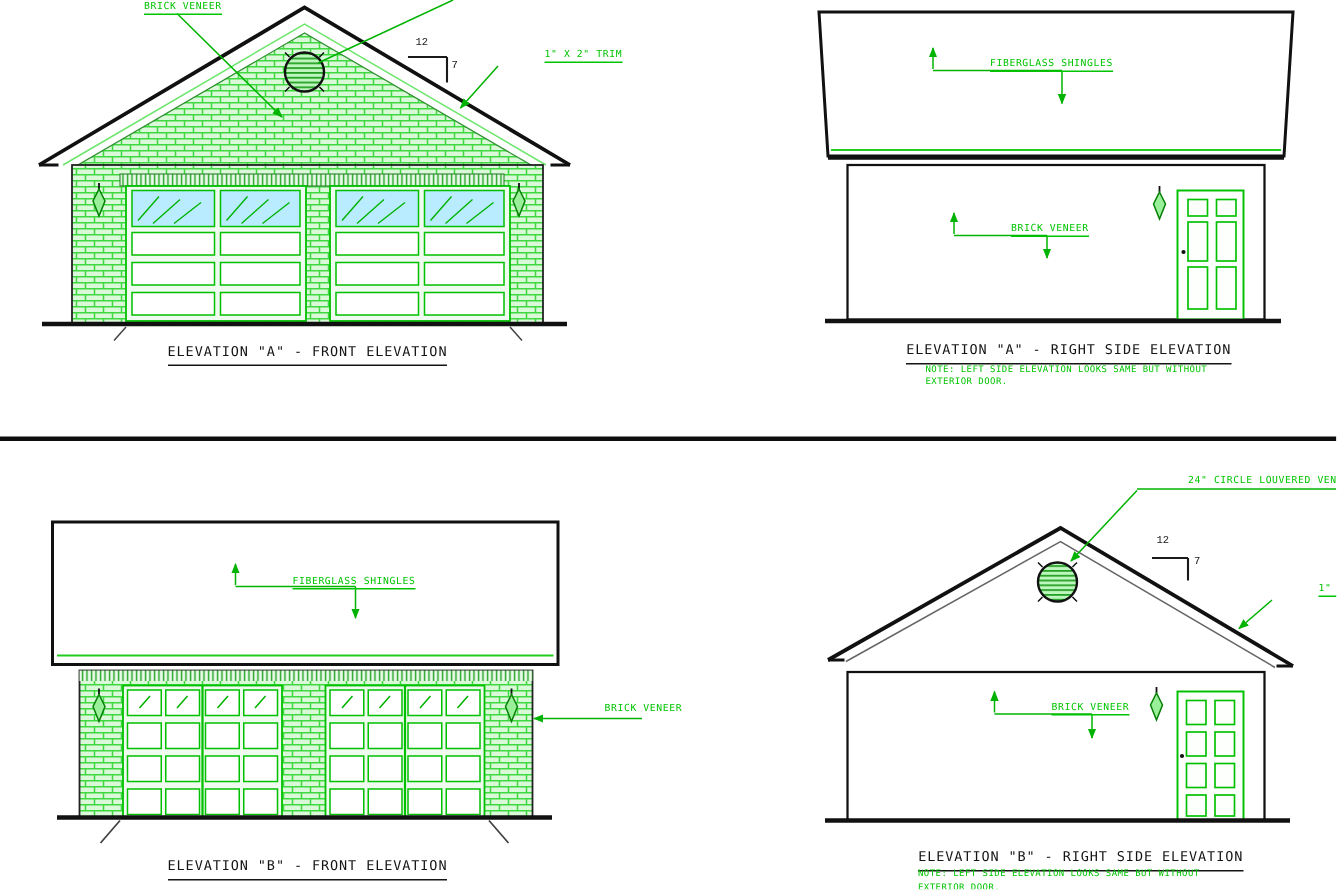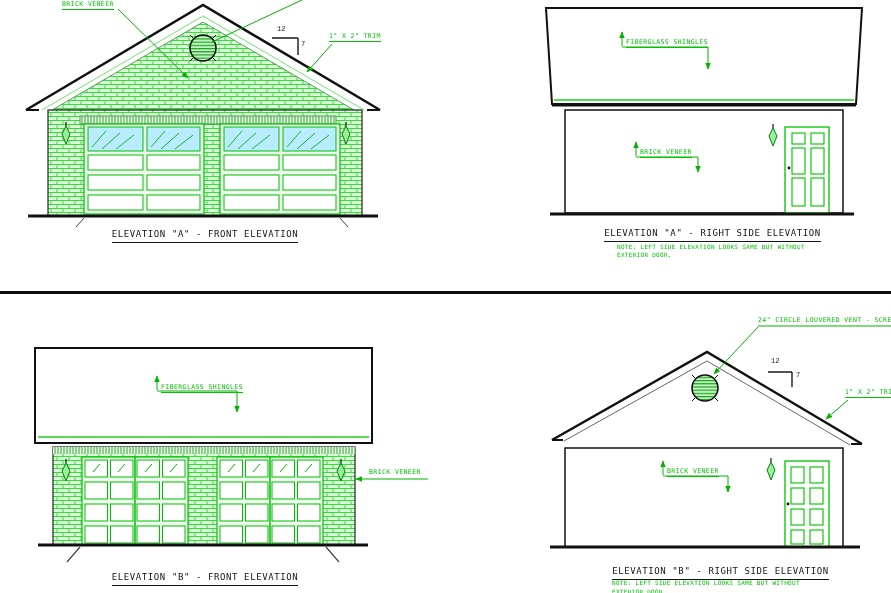--- a/index.html
+++ b/index.html
@@ -1,19 +1,19 @@
 <!DOCTYPE html>
 <html><head>
 <meta charset="utf-8">
 <style>
   html,body{margin:0;padding:0;background:#fff;}
   .canvas{position:relative;width:891px;height:593px;background:#ffffff;overflow:hidden;
           font-family:"DejaVu Sans Mono", monospace;}
   .canvas svg{position:absolute;}
-  .lbl{position:absolute;color:#00c400;font-size:6.5px;letter-spacing:.4px;white-space:nowrap;line-height:1;}
+  .lbl{position:absolute;color:#00c400;font-size:6.5px;letter-spacing:.4px;white-space:nowrap;line-height:1;margin-left:34px;}
   .lblu{border-bottom:1px solid #00c400;padding-bottom:1px;}
   .pitch{position:absolute;color:#1a1a1a;font-size:7px;white-space:nowrap;line-height:1;font-family:Liberation Mono, monospace;}
   .titlebox{position:absolute;text-align:center;}
   .title{display:inline-block;color:#141414;font-size:9px;letter-spacing:.6px;white-space:nowrap;
          border-bottom:1.5px solid #141414;padding-bottom:2px;line-height:1.2;}
   .note{position:absolute;color:#00c400;font-size:6px;letter-spacing:.3px;white-space:nowrap;line-height:1.35;}
   .divider{position:absolute;left:0;top:291px;width:891px;height:3px;background:#0d0d0d;}
 </style>
 </head>
 <body>

